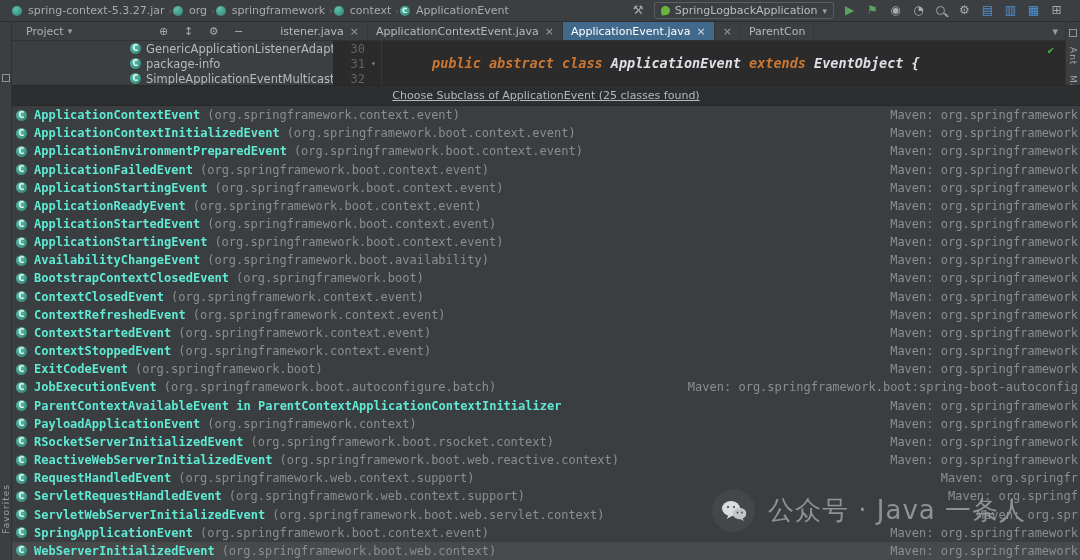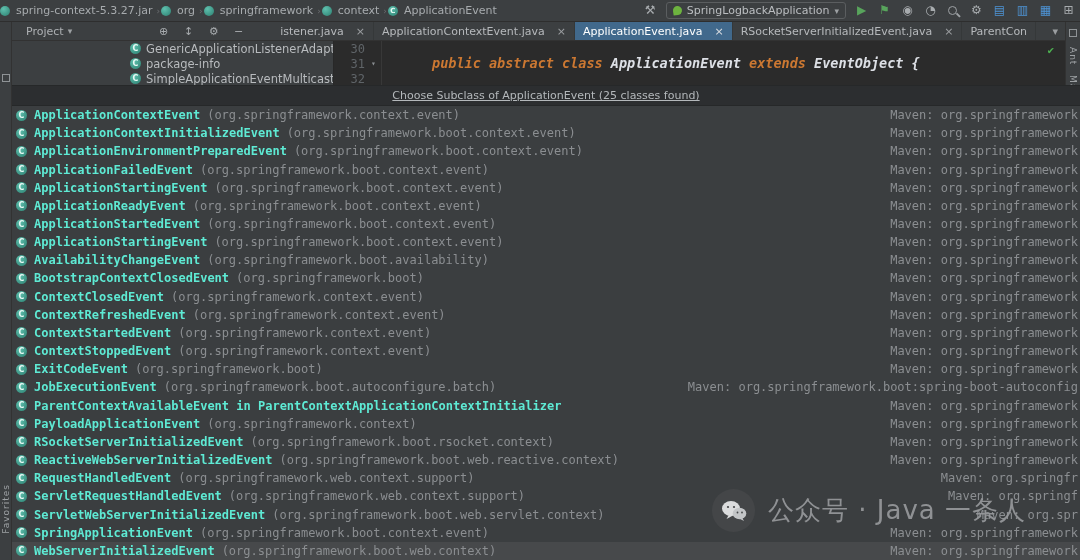--- a/index.html
+++ b/index.html
@@ -1,21 +1,21 @@
 <!DOCTYPE html>
 <html><head>
 <meta charset="utf-8">
 <style>
   * { margin:0; padding:0; box-sizing:border-box; }
   html,body { width:1080px; height:560px; overflow:hidden; background:#2b2b2b;
               font-family:"DejaVu Sans","Liberation Sans",sans-serif; }
 
   
   .topbar { position:absolute; left:0; top:0; width:1080px; height:22px; background:#3c3f41;
-            border-bottom:1px solid #2e2e2e; display:flex; align-items:center; padding:0 0;
+            border-bottom:1px solid #2e2e2e; display:flex; align-items:center; padding:0 12px;
             font-size:11px; color:#a7abae; z-index:30; }
   .crumbs { display:flex; align-items:center; }
   .crumb-wrap { display:flex; align-items:center; }
   .crumb { padding:0 3px; white-space:nowrap; cursor:default; }
   .sep { color:#6a6d70; font-size:9px; padding:0 1px; }
   .topbar-right { margin-left:auto; display:flex; align-items:center; gap:8px; padding-right:4px; }
   .icon-group { display:flex; align-items:center; gap:8px; }
   .tb-icon { font-size:12px; color:#9da1a4; min-width:15px; text-align:center; line-height:15px; }
   .run-config { display:flex; align-items:center; gap:5px; border:1px solid #5b5e60; border-radius:3px;
                 height:17px; padding:0 6px; color:#bbbec1; font-size:11px; }
@@ -29,21 +29,21 @@
 
   
   .toolbar2 { position:absolute; left:12px; top:22px; width:1068px; height:19px; background:#3c3f41;
               border-bottom:1px solid #323232; display:flex; align-items:stretch;
               font-size:11px; color:#adb0b3; z-index:6; }
   .proj { display:flex; align-items:center; gap:4px; padding:0 10px 0 14px; white-space:nowrap; }
   .dd { font-size:9px; color:#9da1a4; }
   .t2-icons { display:flex; align-items:center; gap:10px; padding:0 12px; margin-left:62px; }
   .t2-icons .tb-icon { font-size:11px; }
   .tabs { display:flex; align-items:stretch; margin-left:14px; flex:1; overflow:hidden; }
-  .tab { display:flex; align-items:center; gap:12px; padding:0 8px; border-right:1px solid #353839;
+  .tab { display:flex; align-items:center; gap:6px; padding:0 8px; border-right:1px solid #353839;
          color:#b6b9bc; white-space:nowrap; cursor:default; }
   .tab.active { background:#41698c; color:#ffffff; }
   .tab-close { color:#9b9ea1; font-size:11px; line-height:11px; }
   .tab.active .tab-close { color:#d8dce0; }
   .tab-overflow { display:flex; align-items:center; padding:0 6px; margin-right:16px; color:#9b9ea1; }
 
   
   .content { position:absolute; left:12px; top:41px; width:1068px; height:45px; display:flex;
              background:#2b2b2b; z-index:3; }
   .tree { width:322px; background:#3c3f41; font-size:11.5px; color:#b8bbbe; overflow:hidden;
@@ -176,21 +176,20 @@
   </div>
       <div class="tab">
     <span class="tab-label">ApplicationContextEvent.java</span>
     <span class="tab-close">×</span>
   </div>
       <div class="tab active">
     <span class="tab-label">ApplicationEvent.java</span>
     <span class="tab-close">×</span>
   </div>
       <div class="tab">
-    <span class="tab-label">RSocketServerInitializedEvent.java</span>
     <span class="tab-close">×</span>
   </div>
       <div class="tab">
     <span class="tab-label">ParentCon</span>
 
   </div>
     </div>
   <div class="tab-overflow">
     <span>▾</span>
   </div>

